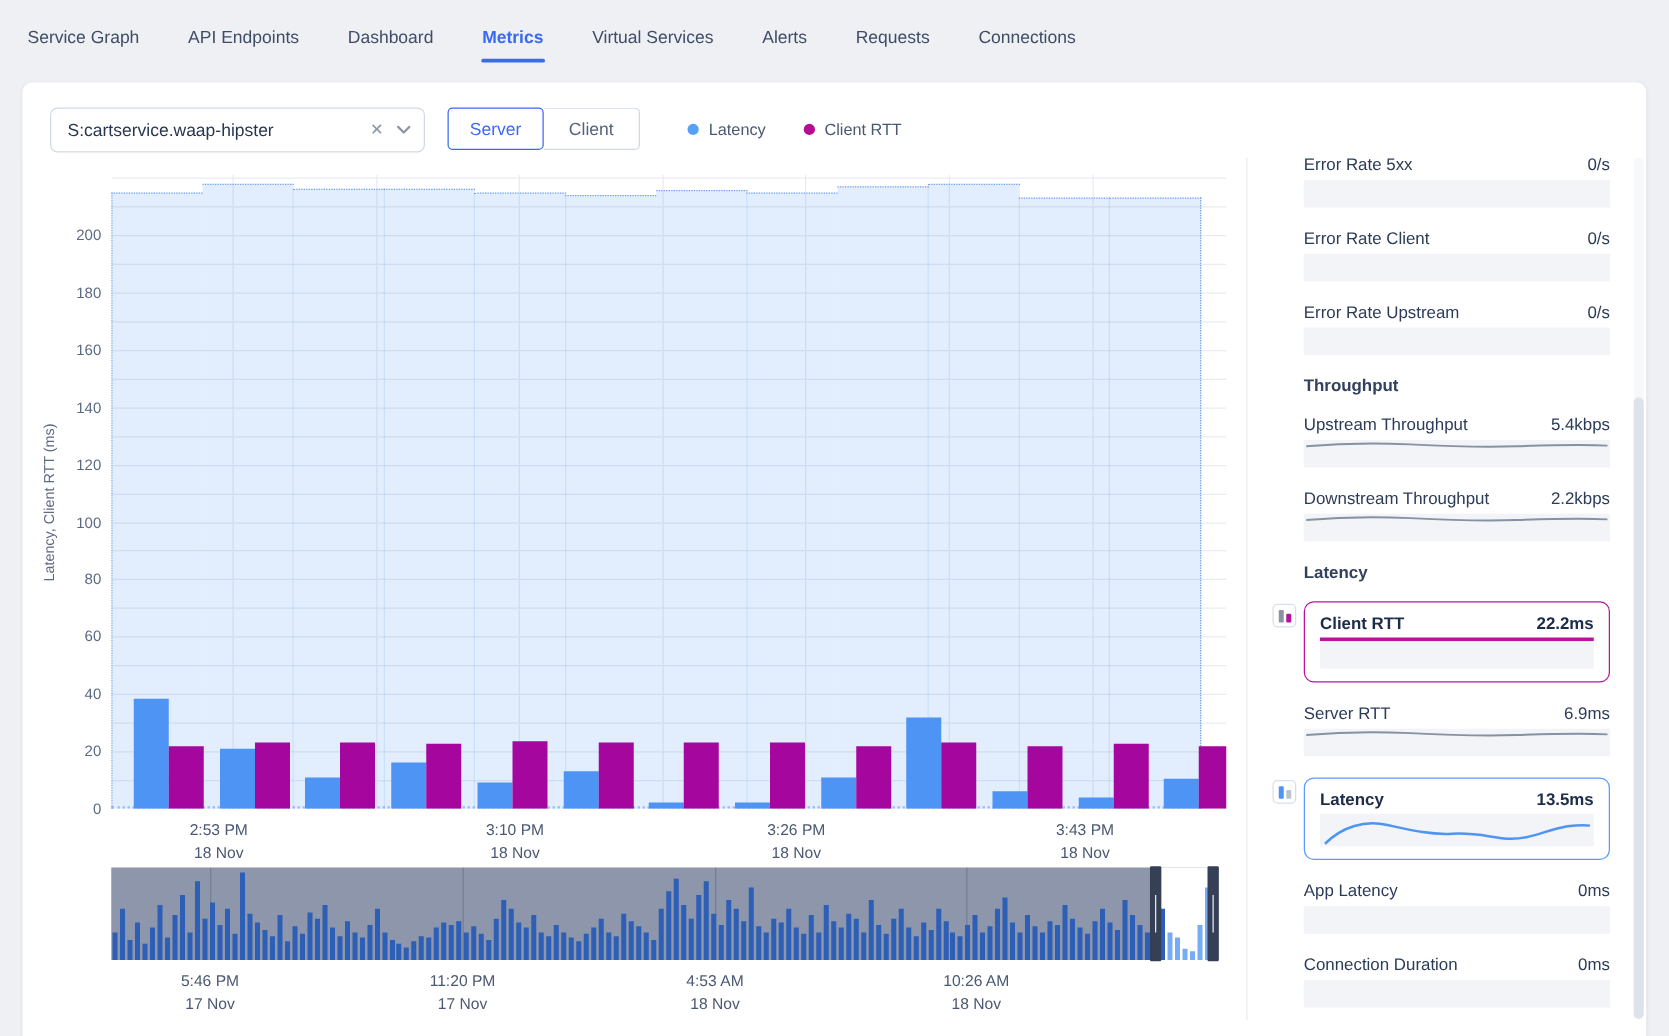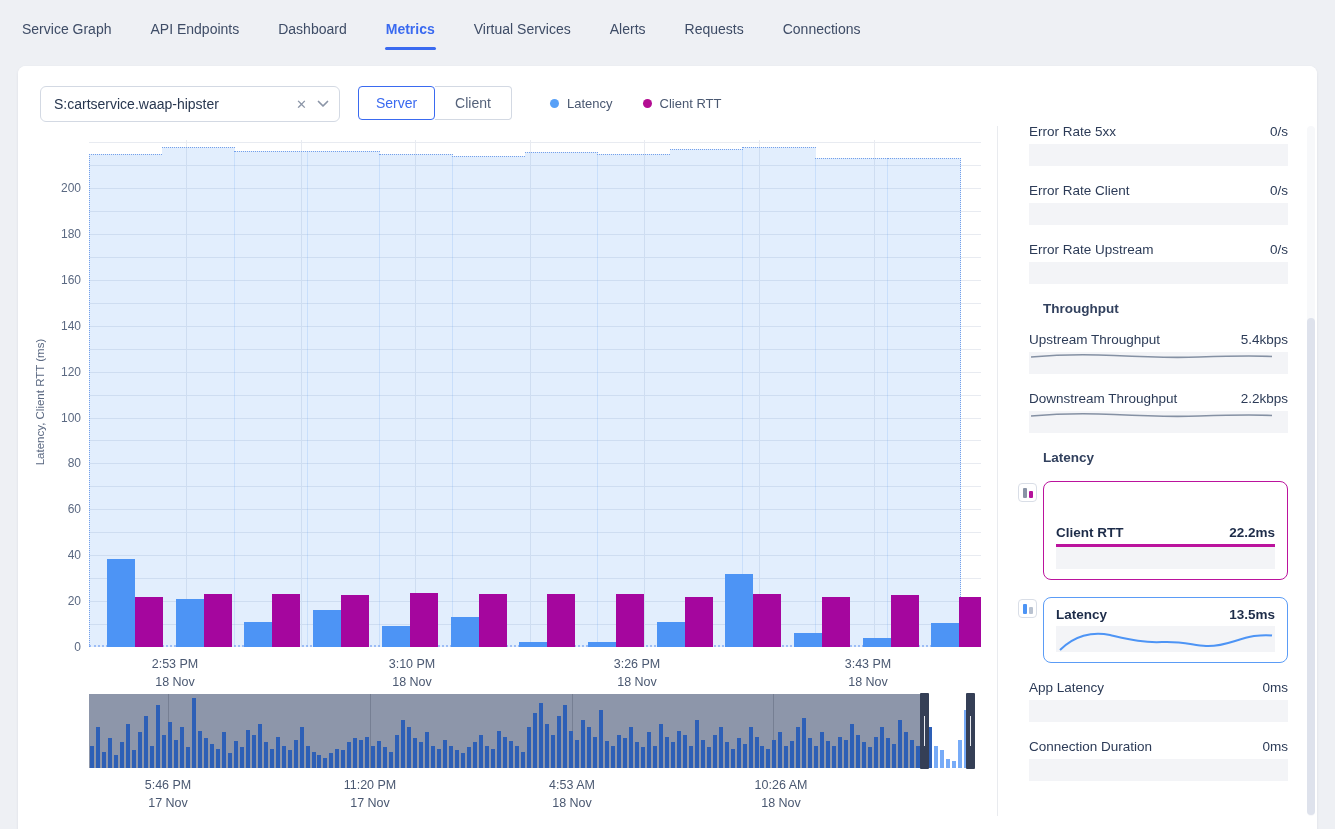--- a/index.html
+++ b/index.html
@@ -42,21 +42,21 @@
   .mini-bar{position:absolute;bottom:0;background:#2d5fb6;}
   .mini-grid{position:absolute;top:0;width:1px;height:100%;background:rgba(60,70,90,.28);}
   .mini-sel{position:absolute;top:0;height:100%;background:#fff;}
   .handle{position:absolute;top:-1px;height:76px;width:9px;background:#353f56;border-radius:1px;
     cursor:ew-resize;z-index:3;display:flex;align-items:center;justify-content:center;}
   .handle i{display:block;width:1.5px;height:30px;background:#e8eaf0;}
   .divider{position:absolute;left:979px;top:60px;width:1px;height:690px;background:#e9ebef;}
   #sidebar{position:absolute;left:1000px;top:58px;width:270px;z-index:1;}
   .sb-header{font-size:13.5px;font-weight:700;color:#32415e;margin:14px 0 16px 25px;}
   .sb-row{position:relative;margin-bottom:17px;cursor:pointer;}
-  .sb-main{margin-left:11px;}
+  .sb-main{margin-left:25px;}
   .sb-line{display:flex;justify-content:space-between;align-items:baseline;font-size:13.5px;
     color:#2c3b57;margin-bottom:5px;}
   .sb-spark{height:22px;background:#f3f4f7;position:relative;overflow:hidden;}
   .sb-spark svg{position:absolute;top:0;left:0;}
   .sb-card{margin-left:25px;border:1.5px solid;border-radius:8px;padding:9px 12px 10px;background:#fff;}
   .sb-card .sb-line{font-weight:700;color:#1d2c49;margin-bottom:4px;}
   .mini-icon{position:absolute;left:0;top:2px;width:19px;height:19px;border:1px solid #d9dee7;
     border-radius:4px;background:#fff;display:flex;align-items:flex-end;justify-content:center;
     gap:2px;padding-bottom:3px;box-sizing:border-box;}
   .mini-icon b{display:block;width:4px;border-radius:1px;}
@@ -427,24 +427,37 @@
       </div>
       <div class="sb-header">Latency</div>
       <div class="sb-row">
         <div class="mini-icon">
           <b style="background: rgb(138, 147, 166); height: 10px;"></b>
           <b style="background: rgb(181, 18, 155); height: 7px;"></b>
         </div>
         <div class="sb-card" style="border-color: rgb(187, 19, 157);">
           <div class="sb-line">
             <div style="display: inline;">Client RTT</div>
-            <div style="display: inline; margin-top: 34px;">22.2ms</div>
+            <div style="display: inline;">22.2ms</div>
           </div>
           <div style="height: 2.5px; background: rgb(187, 19, 157); margin: 2px 0px 0px;"></div>
           <div class="sb-spark" style="margin-top: 0px;"></div>
+        </div>
+      </div>
+      <div class="sb-row">
+        <div class="sb-main">
+          <div class="sb-line">
+            <div style="display: inline;">Server RTT</div>
+            <div style="display: inline;">6.9ms</div>
+          </div>
+          <div class="sb-spark">
+            <svg width="245" height="10" viewBox="0 0 245 10">
+              <path d="M2 5 C30 2.5 55 2 85 3.5 S140 6 170 5 S225 3.5 243 4.5" fill="none" stroke="#8591a4" stroke-width="1.6"></path>
+            </svg>
+          </div>
         </div>
       </div>
       <div class="sb-row">
         <div class="mini-icon">
           <b style="background: rgb(77, 148, 245); height: 10px;"></b>
           <b style="background: rgb(185, 194, 208); height: 7px;"></b>
         </div>
         <div class="sb-card" style="border-color: rgb(91, 156, 246);">
           <div class="sb-line">
             <div style="display: inline;">Latency</div>

